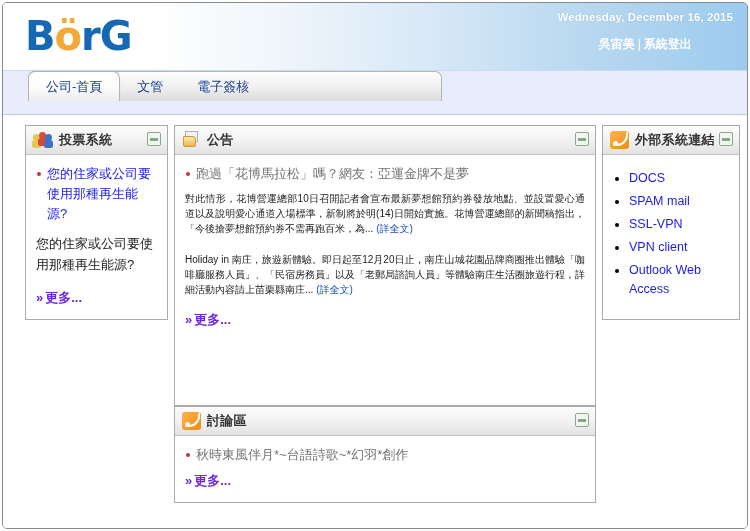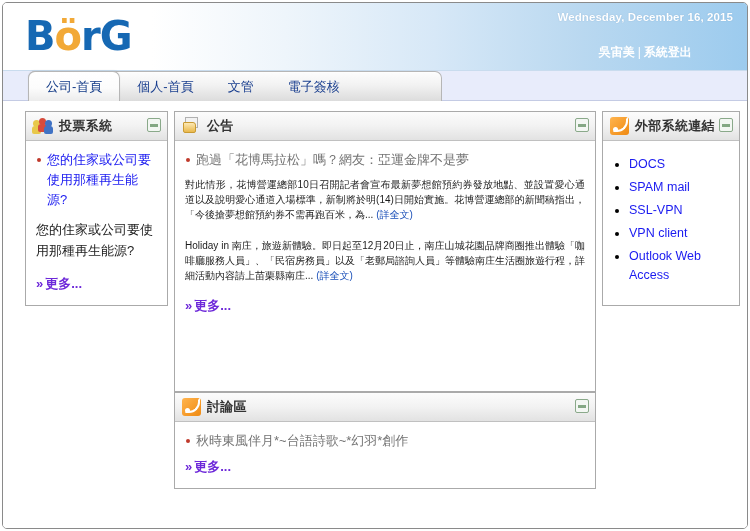--- a/index.html
+++ b/index.html
@@ -51,31 +51,31 @@
     text-align: center;
   }
   #date-text {
     font-size: 11.5px;
     color: #ffffff;
     font-weight: bold;
     letter-spacing: .1px;
     text-shadow: 0 0 1px rgba(80,130,180,.5);
   }
   #user-line {
-    margin-top: 21px;
+    margin-top: 13px;
     font-size: 12px;
     color: #ffffff;
     font-weight: bold;
   }
   #user-line .sep { margin: 0 3px; font-weight: normal; }
 
   
   #tabbar {
     position: relative;
-    height: 30px;
+    height: 44px;
     background: #e8ecfb;
     border-bottom: 1px solid #c4cbe4;
     padding-left: 25px;
   }
   #tabs {
     display: flex;
     align-items: flex-end;
     height: 30px;
     width: 414px;
     background: linear-gradient(to bottom, #fdfdfd 0%, #f2f2f2 45%, #dcdcdc 100%);
@@ -267,21 +267,20 @@
       <div id="date-text">Wednesday, December 16, 2015</div>
       <div id="user-line">
         <span>吳宙美</span><span class="sep">|</span><span>系統登出</span>
       </div>
     </div>
   </div>
 
   <div id="tabbar">
     <div id="tabs">
       <div class="tab active">公司-首頁</div>
-      <div class="tab">個人-首頁</div>
       <div class="tab">文管</div>
       <div class="tab">電子簽核</div>
     </div>
   </div>
 
   <div id="main">
 
     <div class="col" id="col-left">
       <div class="panel">
         <div class="panel-head">

